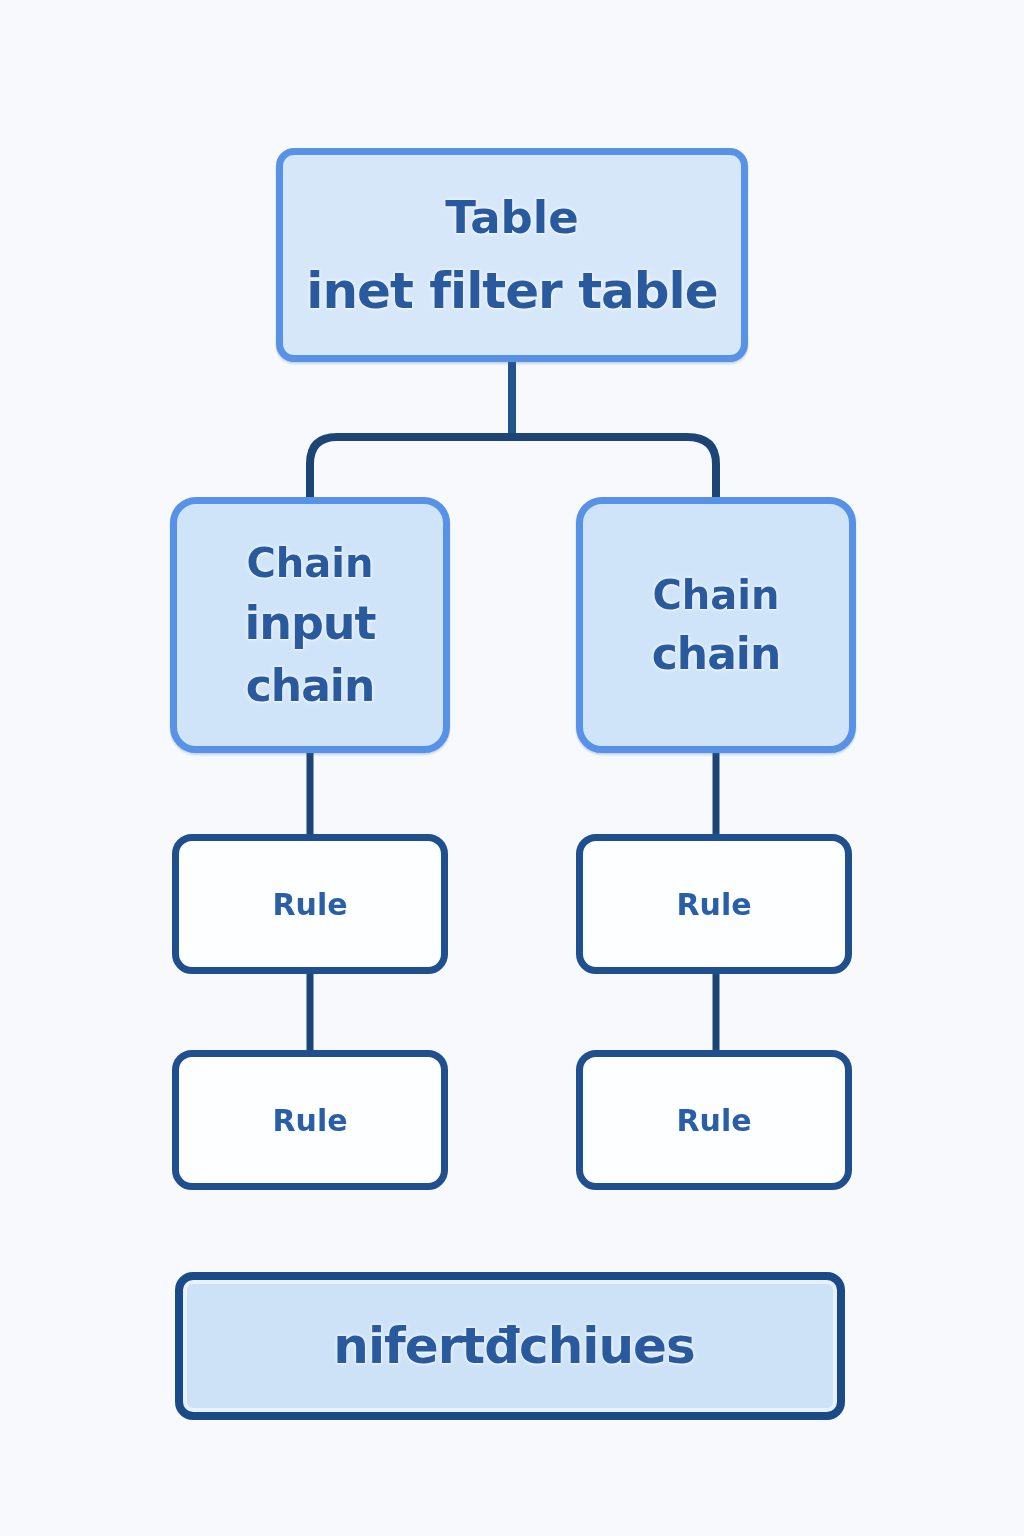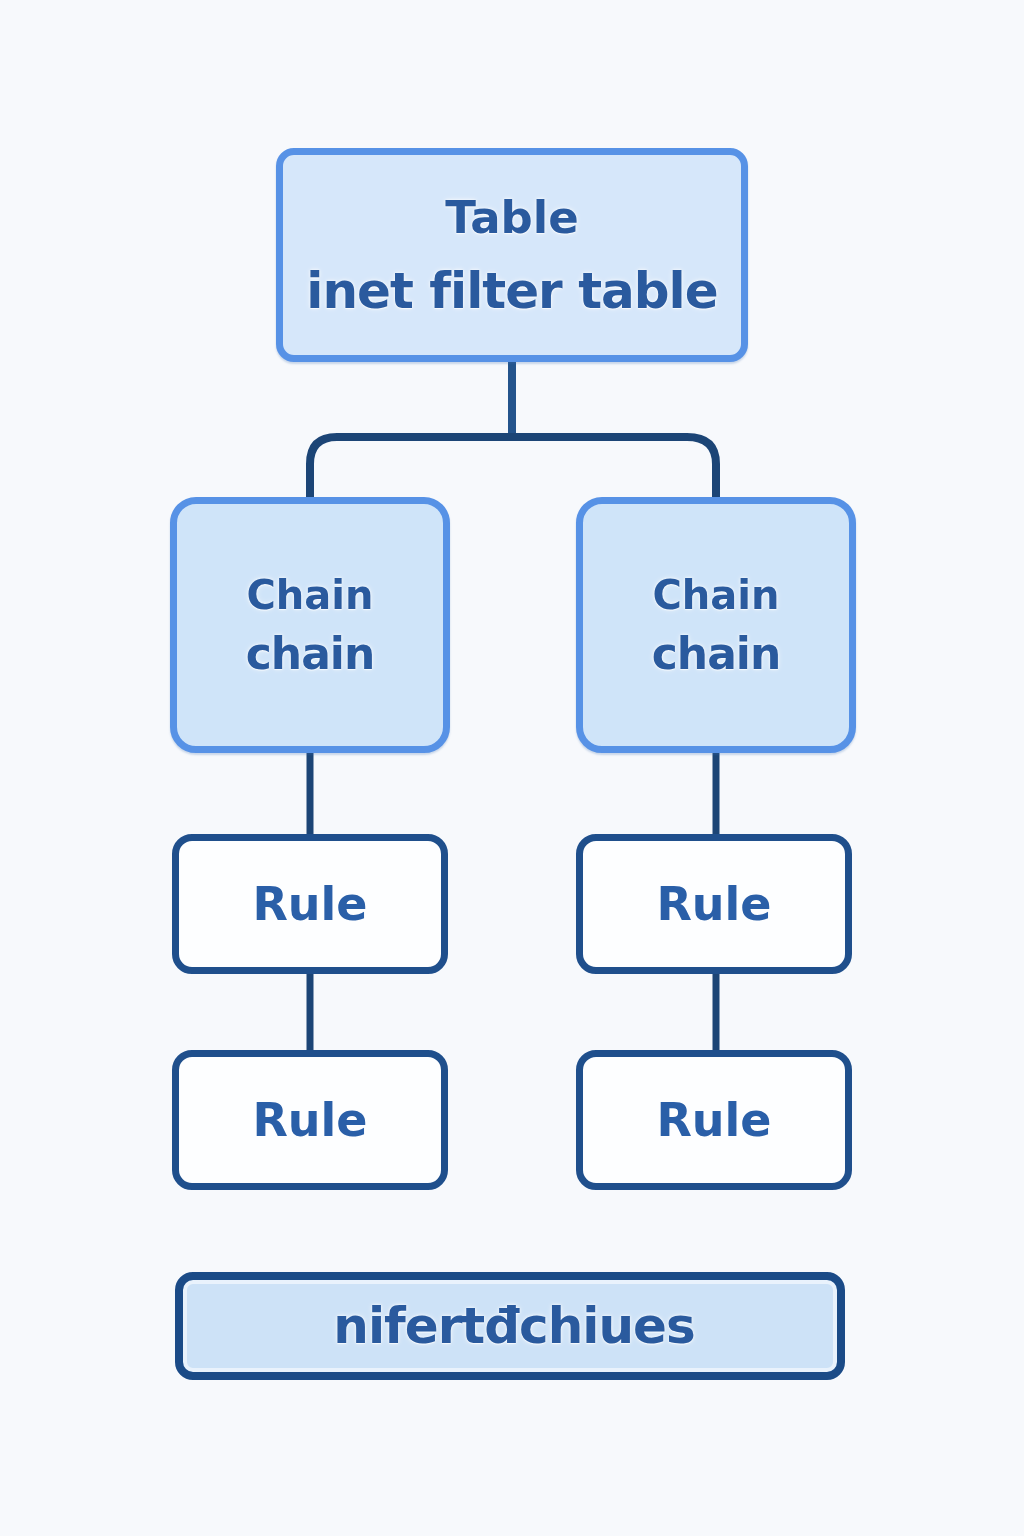--- a/index.html
+++ b/index.html
@@ -60,30 +60,30 @@
   .node-chain-output { left: 576px; }
   .node-chain .c1 { font-size: 40px; font-weight: bold; }
   .node-chain .c2 { font-size: 46px; font-weight: bold; letter-spacing: -1px; }
   .node-chain .c3 { font-size: 44px; font-weight: bold; letter-spacing: -1px; }
   .node-rule {
     width: 276px; height: 140px;
     background: #fdfeff;
     border: 7px solid #1f4f8c;
     border-radius: 20px;
     color: #2a5fa8;
-    font-size: 46px;
+    font-size: 30px;
     font-weight: bold;
   }
   .rule-left  { left: 172px; }
   .rule-right { left: 576px; }
   .rule-row1  { top: 834px; }
   .rule-row2  { top: 1050px; }
   .node-footer {
     left: 175px; top: 1272px;
-    width: 670px; height: 108px;
+    width: 670px; height: 148px;
     background: #cde2f7;
     border: 8px solid #1b4b87;
     border-radius: 18px;
     box-shadow: inset 0 0 0 4px #e9f2fc;
     color: #2a5a9e;
     font-size: 50px;
     font-weight: bold;
     letter-spacing: -1px;
     padding-left: 8px;
   }
@@ -102,20 +102,21 @@
     <path d="M716 970 V1055" fill="none" stroke="#1c4576" stroke-width="7"></path>
   </svg>
 
   <div class="node node-table">
     <div class="l1 halo">Table</div>
     <div class="l2 halo">inet filter table</div>
   </div>
 
   <div class="node node-chain node-chain-input">
     <div class="c1 halo">Chain</div>
+    <div class="c2 halo">input</div>
     <div class="c3 halo">chain</div>
   </div>
 
   <div class="node node-chain node-chain-output">
     <div class="c1 halo">Chain</div>
     <div class="c3 halo">chain</div>
   </div>
 
   <div class="node node-rule rule-left rule-row1">
     <span class="halo">Rule</span>

